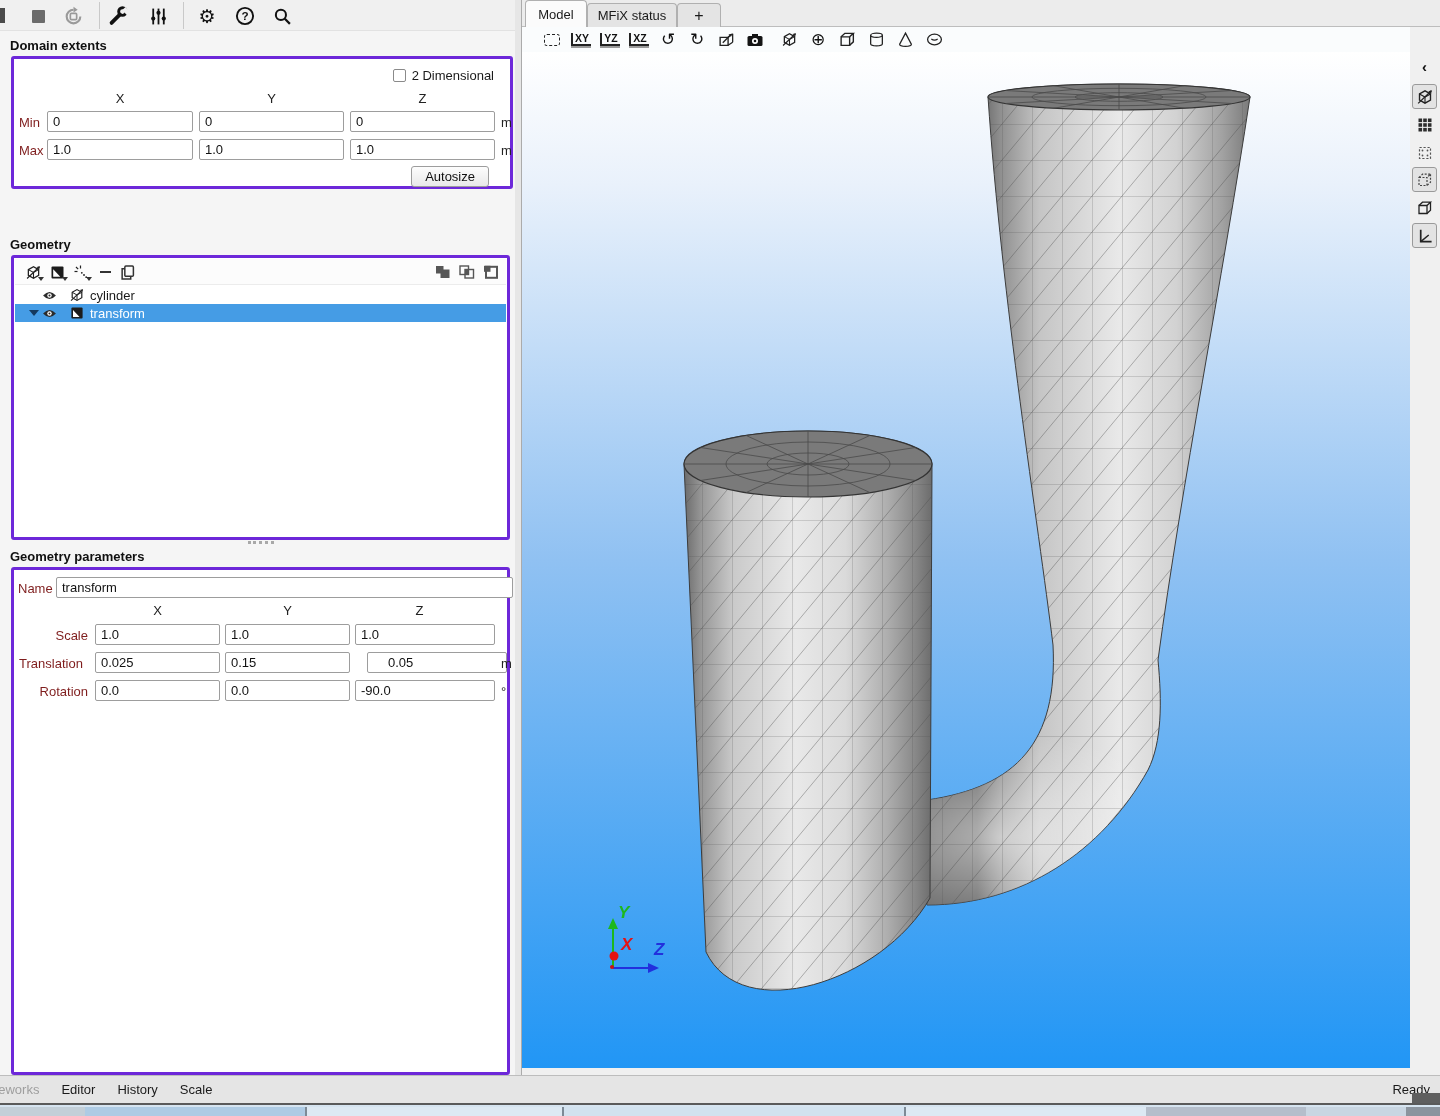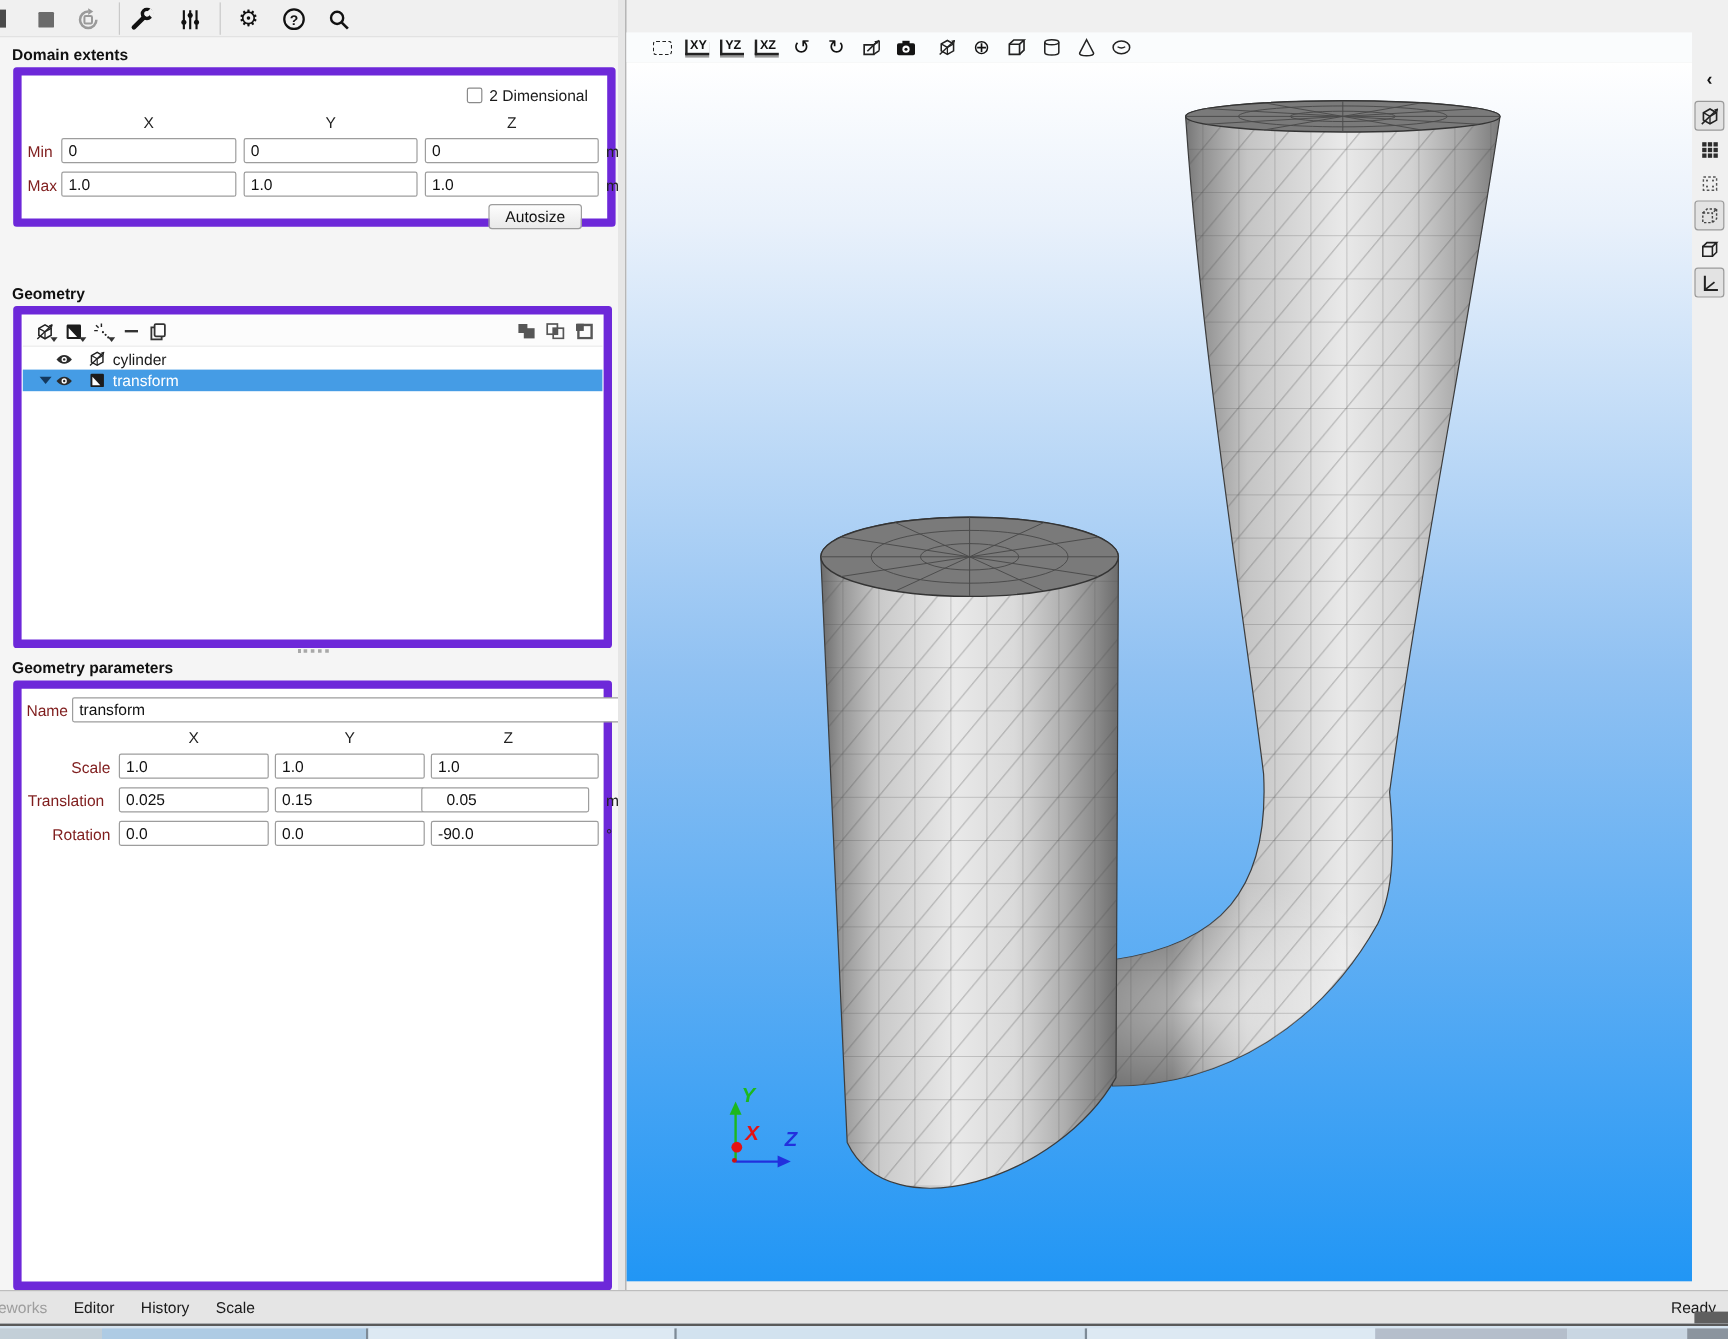--- a/index.html
+++ b/index.html
@@ -8,21 +8,21 @@
   .app { position:relative; width:1440px; height:1116px; background:#f0f0f0; }
 
   
   .left-panel { position:absolute; left:0; top:0; width:515px; height:1075px; background:#f5f5f5; }
   .main-toolbar { position:absolute; left:0; top:0; width:515px; height:31px; background:#f0f0f0; border-bottom:1px solid #e2e2e2; }
   .tb-btn { position:absolute; top:3px; width:26px; height:26px; display:flex; align-items:center; justify-content:center; border-radius:3px; }
   .tb-sep { position:absolute; top:2px; width:1px; height:27px; background:#c9c9c9; }
   .glyph { font-size:19px; line-height:1; color:#111; }
 
   .section-title { position:absolute; font-weight:bold; color:#101010; }
-  .groupbox { position:absolute; background:#ffffff; border:7px solid #6d28d9; border-radius:3px; }
+  .groupbox { position:absolute; background:#ffffff; border:3px solid #6d28d9; border-radius:3px; }
 
   .txt-input { font-family:inherit; font-size:13px; height:21px; border:1px solid #9d9d9d; border-radius:2px; background:#fff; padding:0 5px; color:#111; }
   .col-head { position:absolute; text-align:center; color:#222; }
   .row-label { position:absolute; color:#7f1d1d; }
   .unit { position:absolute; color:#222; }
   .btn { font-family:inherit; font-size:13px; border:1px solid #9d9d9d; border-radius:3px; background:linear-gradient(#fdfdfd,#e9e9e9); padding:2px 13px; color:#111; }
 
   .checkbox-row { position:absolute; display:flex; align-items:center; gap:6px; }
   .cb { width:13px; height:13px; border:1px solid #8a8a8a; border-radius:2px; background:#fff; }
 
@@ -357,33 +357,44 @@
       <div class="col-head" style="left:341px;top:33px;width:129px">Z</div>
 
       <div class="row-label" style="left:0;top:58px;width:74px;text-align:right">Scale</div>
       <input class="txt-input" style="position: absolute; left: 81px; top: 54px; width: 125px;" value="1.0">
       <input class="txt-input" style="position: absolute; left: 211px; top: 54px; width: 125px;" value="1.0">
       <input class="txt-input" style="position: absolute; left: 341px; top: 54px; width: 140px;" value="1.0">
 
       <div class="row-label" style="left:0;top:86px;width:74px;text-align:center">Translation</div>
       <input class="txt-input" style="position: absolute; left: 81px; top: 82px; width: 125px;" value="0.025">
       <input class="txt-input" style="position: absolute; left: 211px; top: 82px; width: 125px;" value="0.15">
-      <input class="txt-input" style="position: absolute; left: 333px; top: 82px; width: 140px; padding-left: 20px;" value="0.05">
+      <input class="txt-input" style="position: absolute; left: 353px; top: 82px; width: 140px; padding-left: 20px;" value="0.05">
       <div class="unit" style="left:487px;top:86px">m</div>
 
       <div class="row-label" style="left:0;top:114px;width:74px;text-align:right">Rotation</div>
       <input class="txt-input" style="position: absolute; left: 81px; top: 110px; width: 125px;" value="0.0">
       <input class="txt-input" style="position: absolute; left: 211px; top: 110px; width: 125px;" value="0.0">
       <input class="txt-input" style="position: absolute; left: 341px; top: 110px; width: 140px;" value="-90.0">
       <div class="unit" style="left:487px;top:114px">°</div>
     </div>
   </div>
 
   <div class="panel-splitter"></div>
 
+  <div class="tabbar">
+    <div class="tab active" style="left:3px;top:0;width:62px;height:27px">
+      <span>Model</span>
+    </div>
+    <div class="tab" style="left:65px;top:3px;width:90px;height:24px">
+      <span>MFiX status</span>
+    </div>
+    <div class="tab" style="left:155px;top:3px;width:44px;height:24px;font-size:16px">
+      <span>+</span>
+    </div>
+  </div>
 
   <div class="vtoolbar">
     <div class="vt-btn">
         <div class="dashed-rect"></div>
       </div>
     <div class="vt-btn">
         <span class="axis-label">XY</span>
       </div>
     <div class="vt-btn">
         <span class="axis-label">YZ</span>

